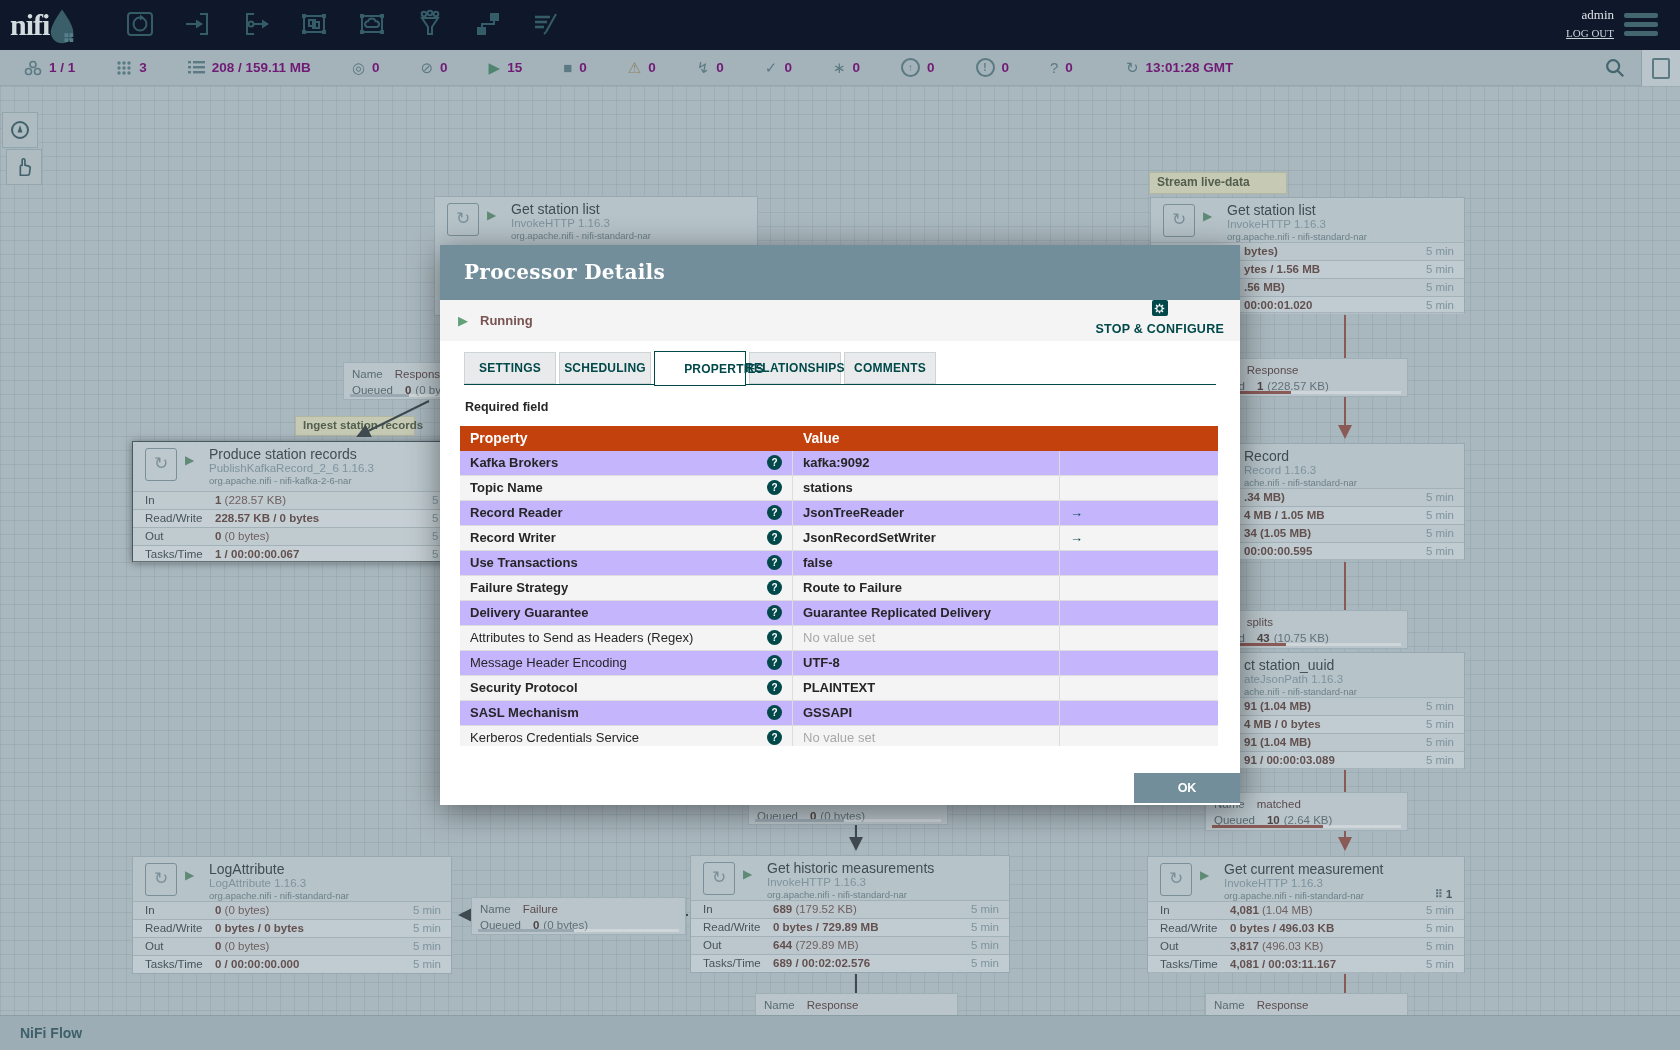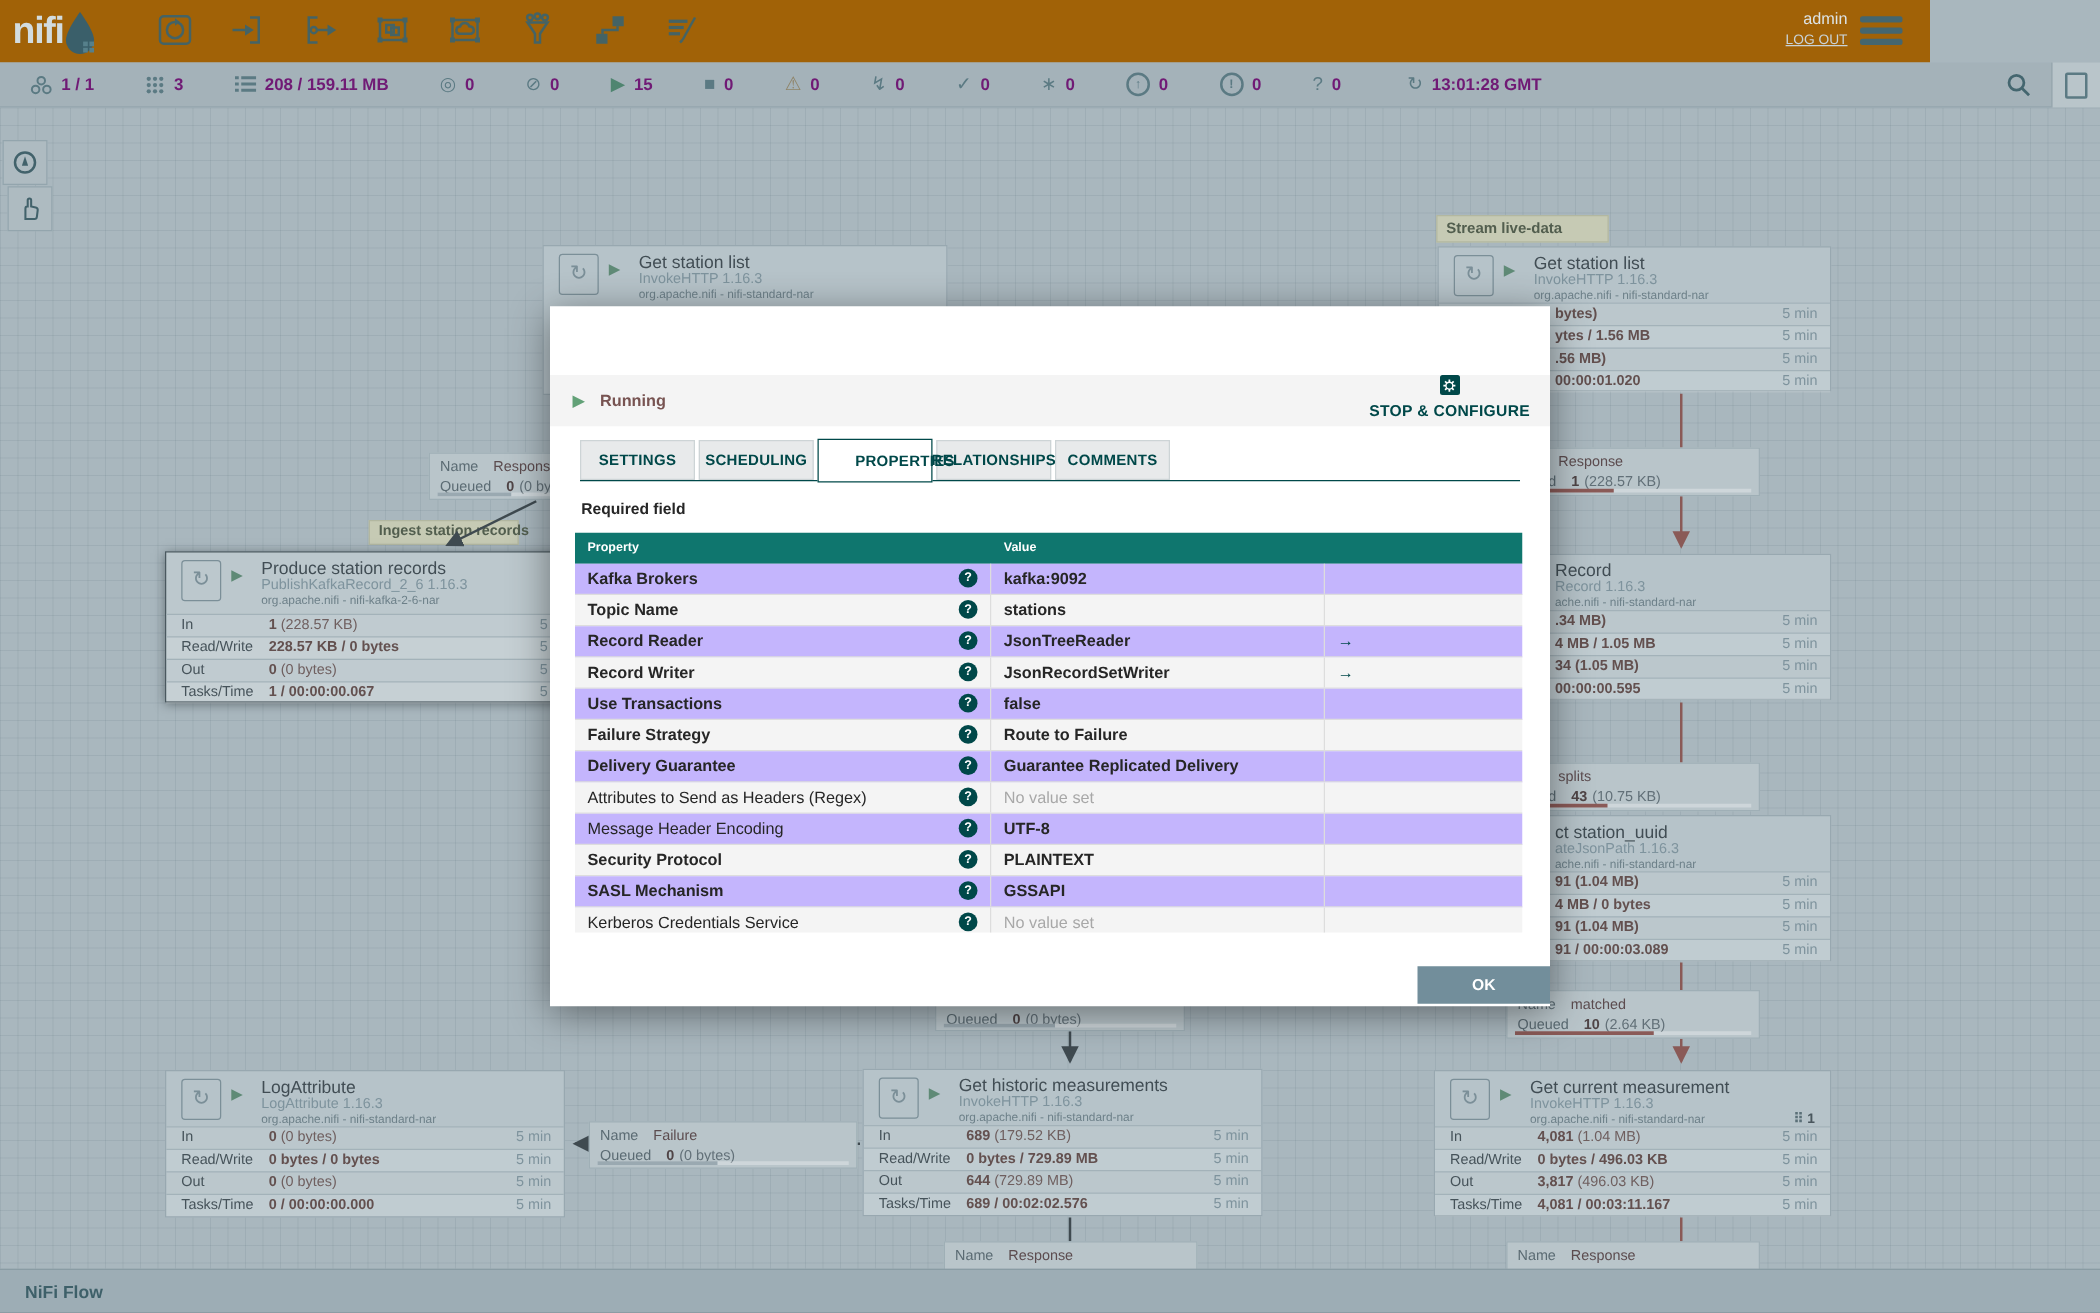--- a/index.html
+++ b/index.html
@@ -1,19 +1,19 @@
 <!DOCTYPE html>
 <html><head>
 <meta charset="utf-8">
 <style>
   html,body{margin:0;padding:0;background:#6e7f88;font-family:"Liberation Sans",sans-serif;}
   #app{position:relative;width:1680px;height:1050px;overflow:hidden;background:#a9b7be;}
 
   
-  #topbar{position:absolute;left:0;top:0;width:1544px;height:50px;background:#a16207;z-index:10;}
+  #topbar{position:absolute;left:0;top:0;width:1680px;height:50px;background:#0f172a;z-index:10;font-family:Liberation Serif, serif;}
   #logo{position:absolute;left:10px;top:4px;display:flex;align-items:center;}
   #logo .logo-text{font-size:30px;font-weight:bold;color:#d2dcdf;letter-spacing:-1px;}
   #logo svg{margin-left:-2px;margin-top:4px;}
   #tool-icons{position:absolute;left:122px;top:6px;display:flex;gap:22px;}
   .tbtn{width:36px;height:36px;display:flex;align-items:center;justify-content:center;cursor:grab;}
   .tbtn svg{stroke:#3a6470;fill:none;stroke-width:2;opacity:.9;}
   .tbtn svg .fill{fill:#3a6470;stroke:none;}
   #user-area{position:absolute;right:66px;top:7px;text-align:right;}
   #user-name{font-size:13px;color:#dde4e7;}
   #logout{font-size:11px;color:#c9d3d8;text-decoration:underline;margin-top:4px;cursor:pointer;}
@@ -114,21 +114,21 @@
   .run-text{position:absolute;left:40px;top:0;line-height:41px;font-size:13px;font-weight:bold;color:#775351;}
   .dlg-action{position:absolute;right:16px;top:0;height:41px;display:flex;align-items:center;gap:6px;cursor:pointer;flex-direction:column;}
   .gear-chip{width:16px;height:16px;background:#004849;border-radius:2px;display:flex;align-items:center;justify-content:center;}
   .dlg-action span.txt{font-size:12.5px;font-weight:bold;color:#004849;letter-spacing:.02em;}
   .dlg-tabs{position:absolute;left:24px;top:107px;display:flex;}
   .tab{width:92px;height:32px;background:#e8eaeb;border:1px solid #cdd4d6;margin-right:3px;color:#004849;font-weight:bold;font-size:12px;display:flex;align-items:center;justify-content:center;letter-spacing:.02em;cursor:pointer;box-sizing:border-box;}
   .tab.active{background:#fff;border:1px solid #004849;height:35px;margin-top:-1px;position:relative;z-index:2;padding-left:48px;}
   .tab-rule{position:absolute;left:24px;right:24px;top:139px;height:1px;background:#004849;}
   .req-note{position:absolute;left:25px;top:155px;font-weight:bold;font-size:12.5px;color:#262626;}
   .ptable{position:absolute;left:20px;top:181px;width:758px;height:320px;overflow:hidden;}
-  .phead{display:flex;height:25px;background:#0f766e;color:#fff;font-weight:bold;font-size:10px;line-height:25px;}
+  .phead{display:flex;height:25px;background:#c2410c;color:#fff;font-weight:bold;font-size:14px;line-height:25px;}
   .ph-prop{width:333px;padding-left:10px;box-sizing:border-box;}
   .ph-val{flex:1;padding-left:10px;}
   .prow{display:flex;height:24px;line-height:24px;font-size:13px;border-bottom:1px solid #ddd;background:#c4b5fd;}
   .prow.alt{background:#f4f4f4;}
   .pc-prop{width:333px;padding-left:10px;box-sizing:border-box;position:relative;border-right:1px solid #ddd;color:#262626;overflow:hidden;white-space:nowrap;}
   .pc-prop .req{font-weight:bold;}
   .pc-help{position:absolute;right:10px;top:4px;width:15px;height:15px;border-radius:50%;background:#004849;color:#fff;font-size:10px;font-weight:bold;line-height:15px;text-align:center;cursor:pointer;}
   .pc-val{width:267px;padding-left:10px;box-sizing:border-box;font-weight:bold;color:#262626;border-right:1px solid #ddd;overflow:hidden;white-space:nowrap;}
   .pc-val.unset{font-weight:normal;color:#a8a8a8;}
   .pc-goto{flex:1;padding-left:10px;color:#004849;font-weight:bold;cursor:default;}
@@ -646,20 +646,21 @@
     <span id="sb-panel">
         <span></span>
       </span>
   </div>
 
   <div id="footer">
     <div id="breadcrumb">NiFi Flow</div>
   </div>
 
   <div id="dialog">
+    <div class="dlg-header">Processor Details</div>
     <div class="dlg-status">
       <span class="run-play">▶</span>
       <span class="run-text">Running</span>
       <span class="dlg-action">
         <span class="gear-chip">
           <svg width="11" height="11" viewBox="0 0 16 16">
               <g stroke="#fff" stroke-width="2">
                 <line x1="8" y1="1" x2="8" y2="15"></line>
                 <line x1="1" y1="8" x2="15" y2="8"></line>
                 <line x1="3" y1="3" x2="13" y2="13"></line>

